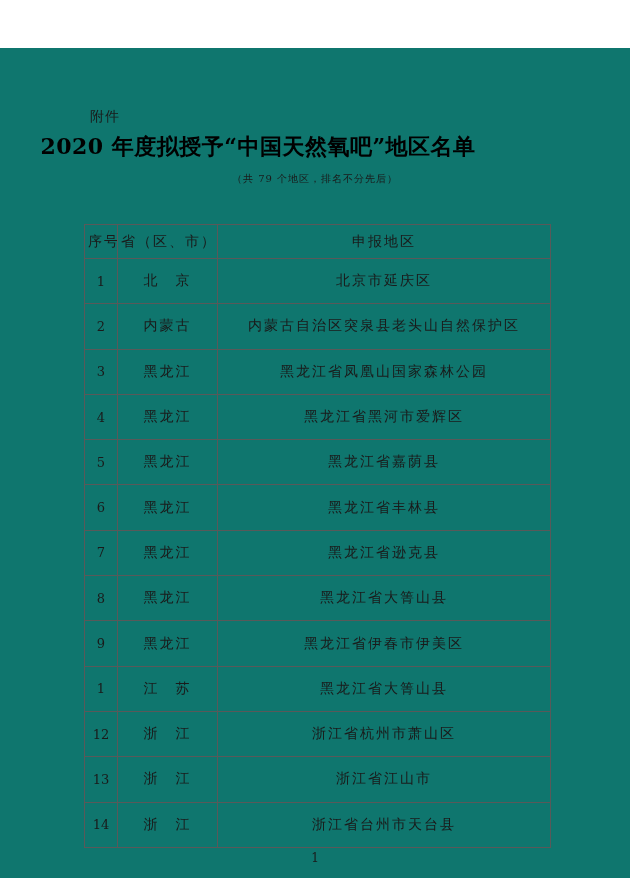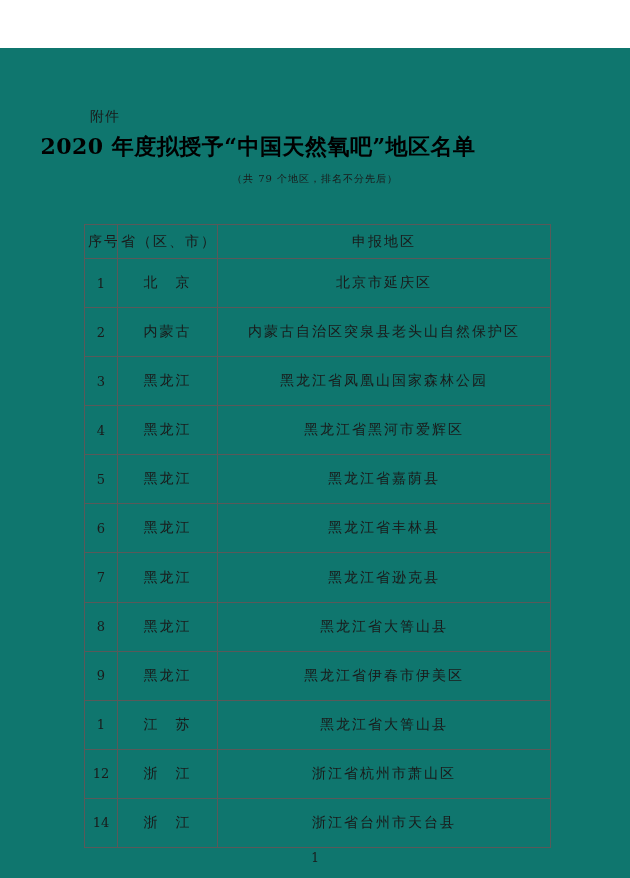--- a/index.html
+++ b/index.html
@@ -163,20 +163,25 @@
         <td class="cell-index">1</td>
         <td class="cell-province">江　苏</td>
         <td class="cell-region">黑龙江省大箐山县</td>
       </tr>
         <tr>
         <td class="cell-index">12</td>
         <td class="cell-province">浙　江</td>
         <td class="cell-region">浙江省杭州市萧山区</td>
       </tr>
         <tr>
+        <td class="cell-index">13</td>
+        <td class="cell-province">浙　江</td>
+        <td class="cell-region">浙江省江山市</td>
+      </tr>
+        <tr>
         <td class="cell-index">14</td>
         <td class="cell-province">浙　江</td>
         <td class="cell-region">浙江省台州市天台县</td>
       </tr>
       </tbody>
   </table>
 
   <div class="page-number">1</div>
 
 </div>

